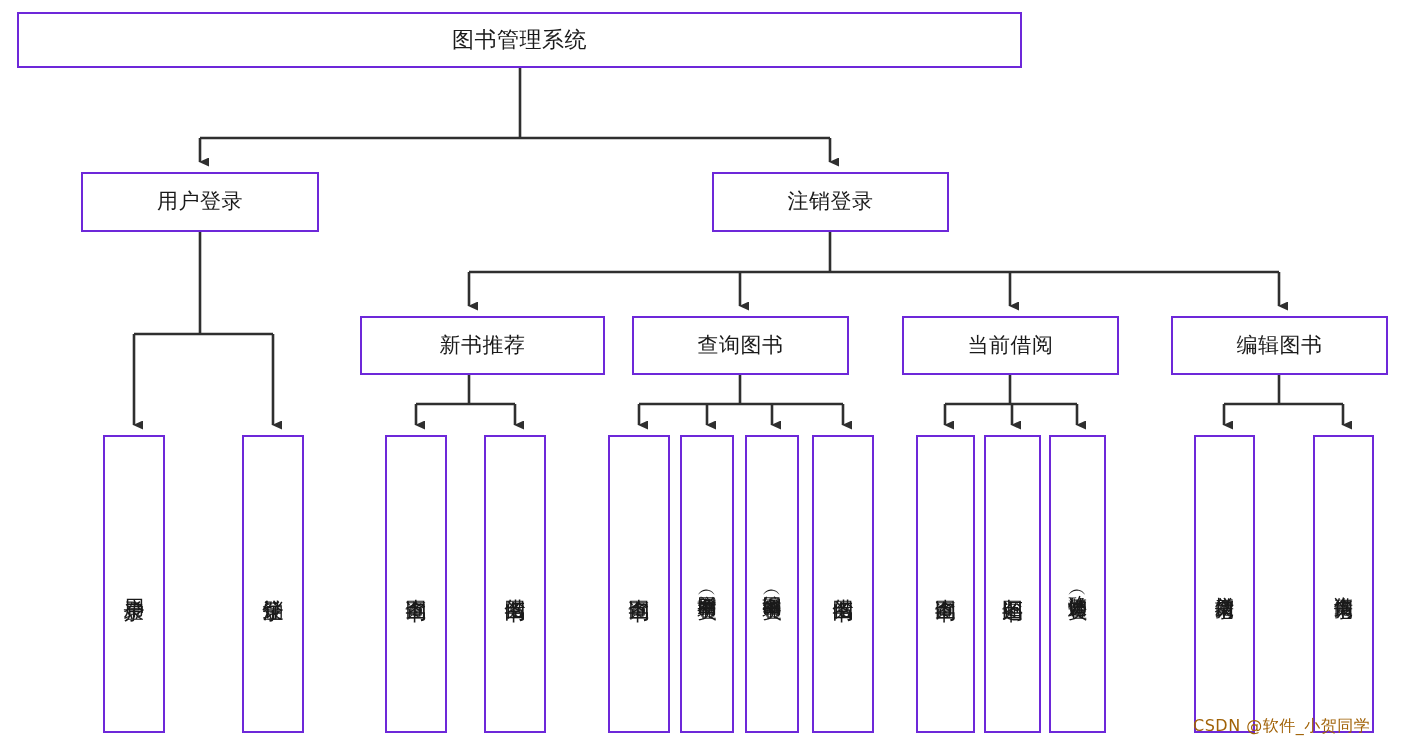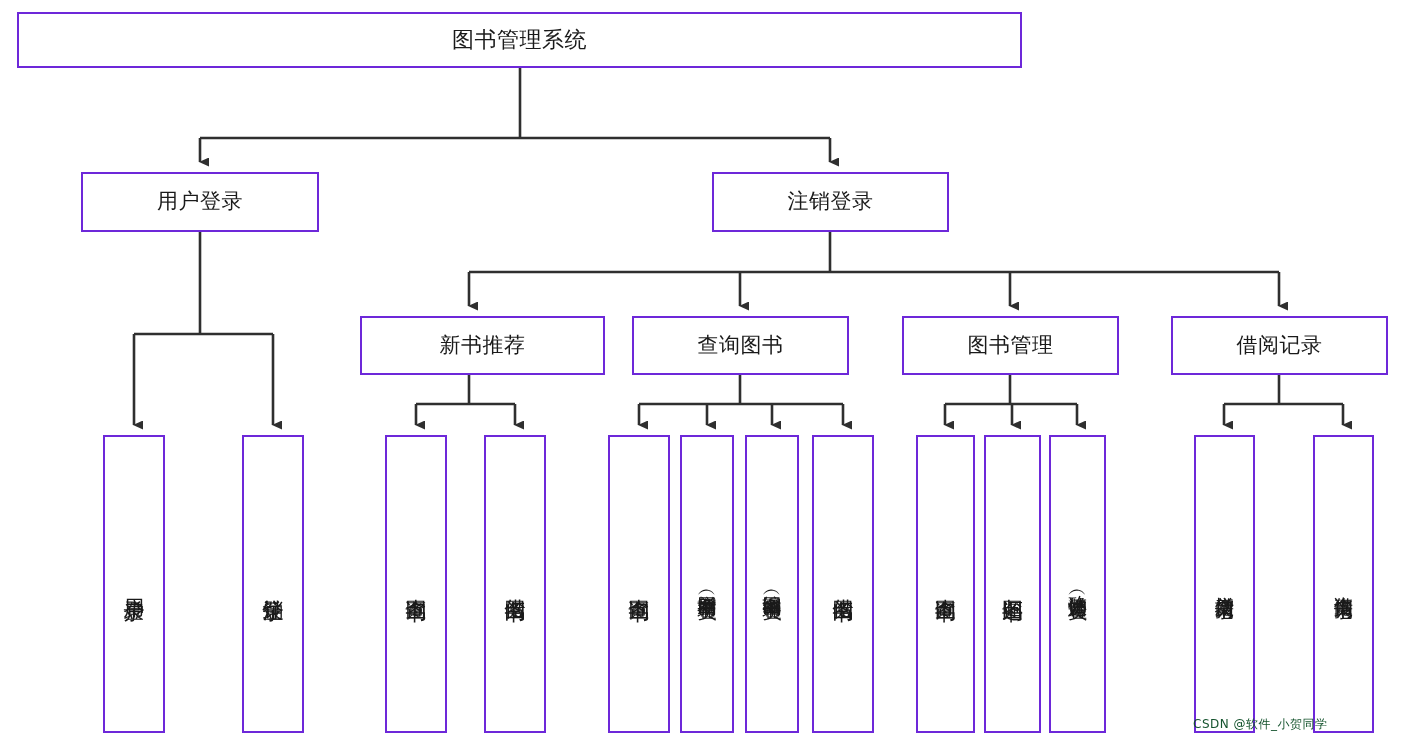--- a/index.html
+++ b/index.html
@@ -46,22 +46,22 @@
     text-orientation: upright;
     font-size: 21px;
     color: #1a1a1a;
     line-height: 1.15;
     letter-spacing: 1px;
     white-space: nowrap;
   }
   .node-root .node-label-h { font-size: 22px; }
   .watermark {
     position: absolute;
-    font-size: 12px;
-    color: #14532d;
+    font-size: 16px;
+    color: #a16207;
     white-space: nowrap;
     letter-spacing: 0.5px;
     pointer-events: none;
   }
 </style>
 </head>
 <body>
 
 <div id="diagram-root">
 
@@ -121,24 +121,24 @@
       </div>
     </div>
   <div id="level3-host">
       <div class="node-box" style="left: 360px; top: 316px; width: 245px; height: 59px;">
         <span class="node-label-h">新书推荐</span>
       </div>
       <div class="node-box" style="left: 632px; top: 316px; width: 217px; height: 59px;">
         <span class="node-label-h">查询图书</span>
       </div>
       <div class="node-box" style="left: 902px; top: 316px; width: 217px; height: 59px;">
-        <span class="node-label-h">图书管理</span>
+        <span class="node-label-h">当前借阅</span>
       </div>
       <div class="node-box" style="left: 1171px; top: 316px; width: 217px; height: 59px;">
-        <span class="node-label-h">借阅记录</span>
+        <span class="node-label-h">编辑图书</span>
       </div>
     </div>
   <div id="leaves-host">
       <div class="node-box" style="left: 103px; top: 435px; width: 62px; height: 298px;">
         <span class="node-label-v">用户登录</span>
       </div>
       <div class="node-box" style="left: 242px; top: 435px; width: 62px; height: 298px;">
         <span class="node-label-v">注销登录</span>
       </div>
       <div class="node-box" style="left: 385px; top: 435px; width: 62px; height: 298px;">

